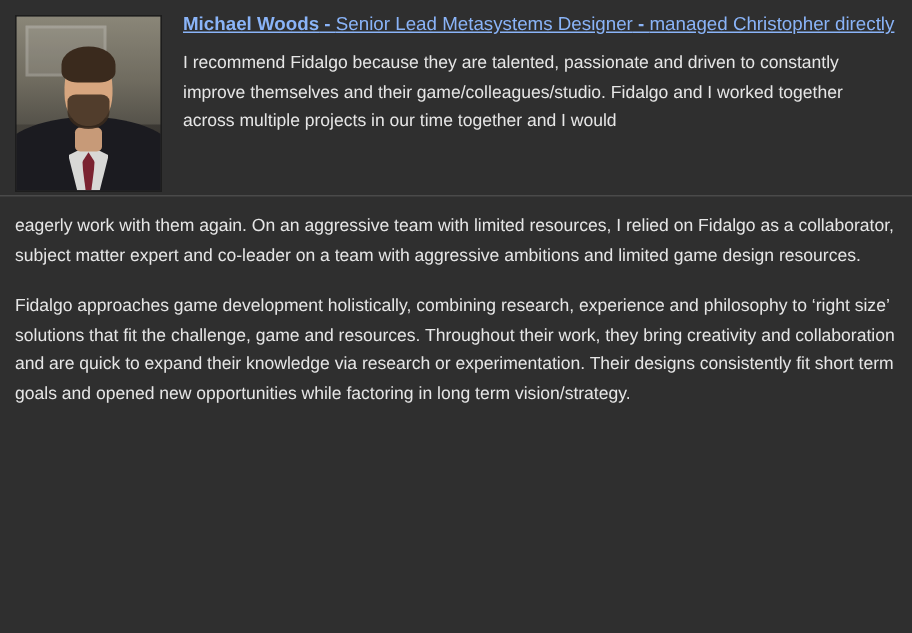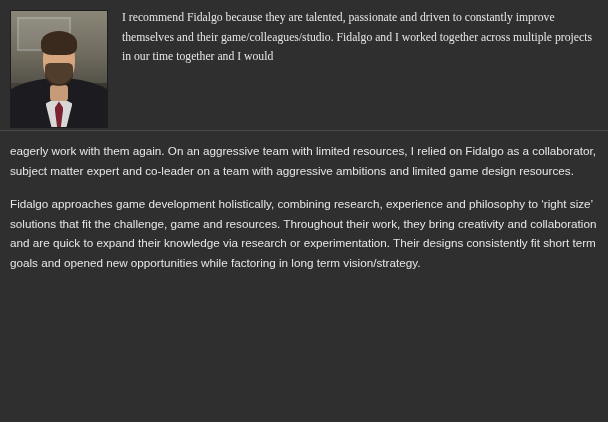--- a/index.html
+++ b/index.html
@@ -122,21 +122,20 @@
     font-weight: normal;
   }
   p.body {
     font-size: 11.7px;
     line-height: 19.5px;
     margin: 0 0 14px 0;
     color: #e6e6e6;
   }
   .top-block p.body {
     margin-bottom: 16px;
-    font-family: Liberation Serif, serif;
   }
   .divider {
     clear: both;
     border: 0;
     border-top: 1px solid #4a4a4a;
     margin: 8px 0 0 0;
   }
   .lower-block {
     padding: 10px 0 0 10px;
     box-sizing: border-box;
@@ -154,20 +153,23 @@
       <div class="suit"></div>
       <div class="shirt"></div>
       <div class="tie"></div>
       <div class="neck"></div>
       <div class="head"></div>
       <div class="glasses"></div>
       <div class="beard"></div>
       <div class="hair"></div>
     </div>
 
+    <div class="headline">
+      <span>Michael Woods</span><span> - </span><span class="role">Senior Lead Metasystems Designer</span><span> - </span><span class="role">managed Christopher directly</span>
+    </div>
 
     <p class="body">I recommend Fidalgo because they are talented, passionate and driven to constantly improve themselves and their game/colleagues/studio. Fidalgo and I worked together across multiple projects in our time together and I would</p>
   </div>
 
   <hr class="divider">
 
   <div class="lower-block">
     <p class="body">eagerly work with them again. On an aggressive team with limited resources, I relied on Fidalgo as a collaborator, subject matter expert and co-leader on a team with aggressive ambitions and limited game design resources.</p>
     <p class="body">Fidalgo approaches game development holistically, combining research, experience and philosophy to ‘right size’ solutions that fit the challenge, game and resources. Throughout their work, they bring creativity and collaboration and are quick to expand their knowledge via research or experimentation. Their designs consistently fit short term goals and opened new opportunities while factoring in long term vision/strategy.</p>
   </div>

